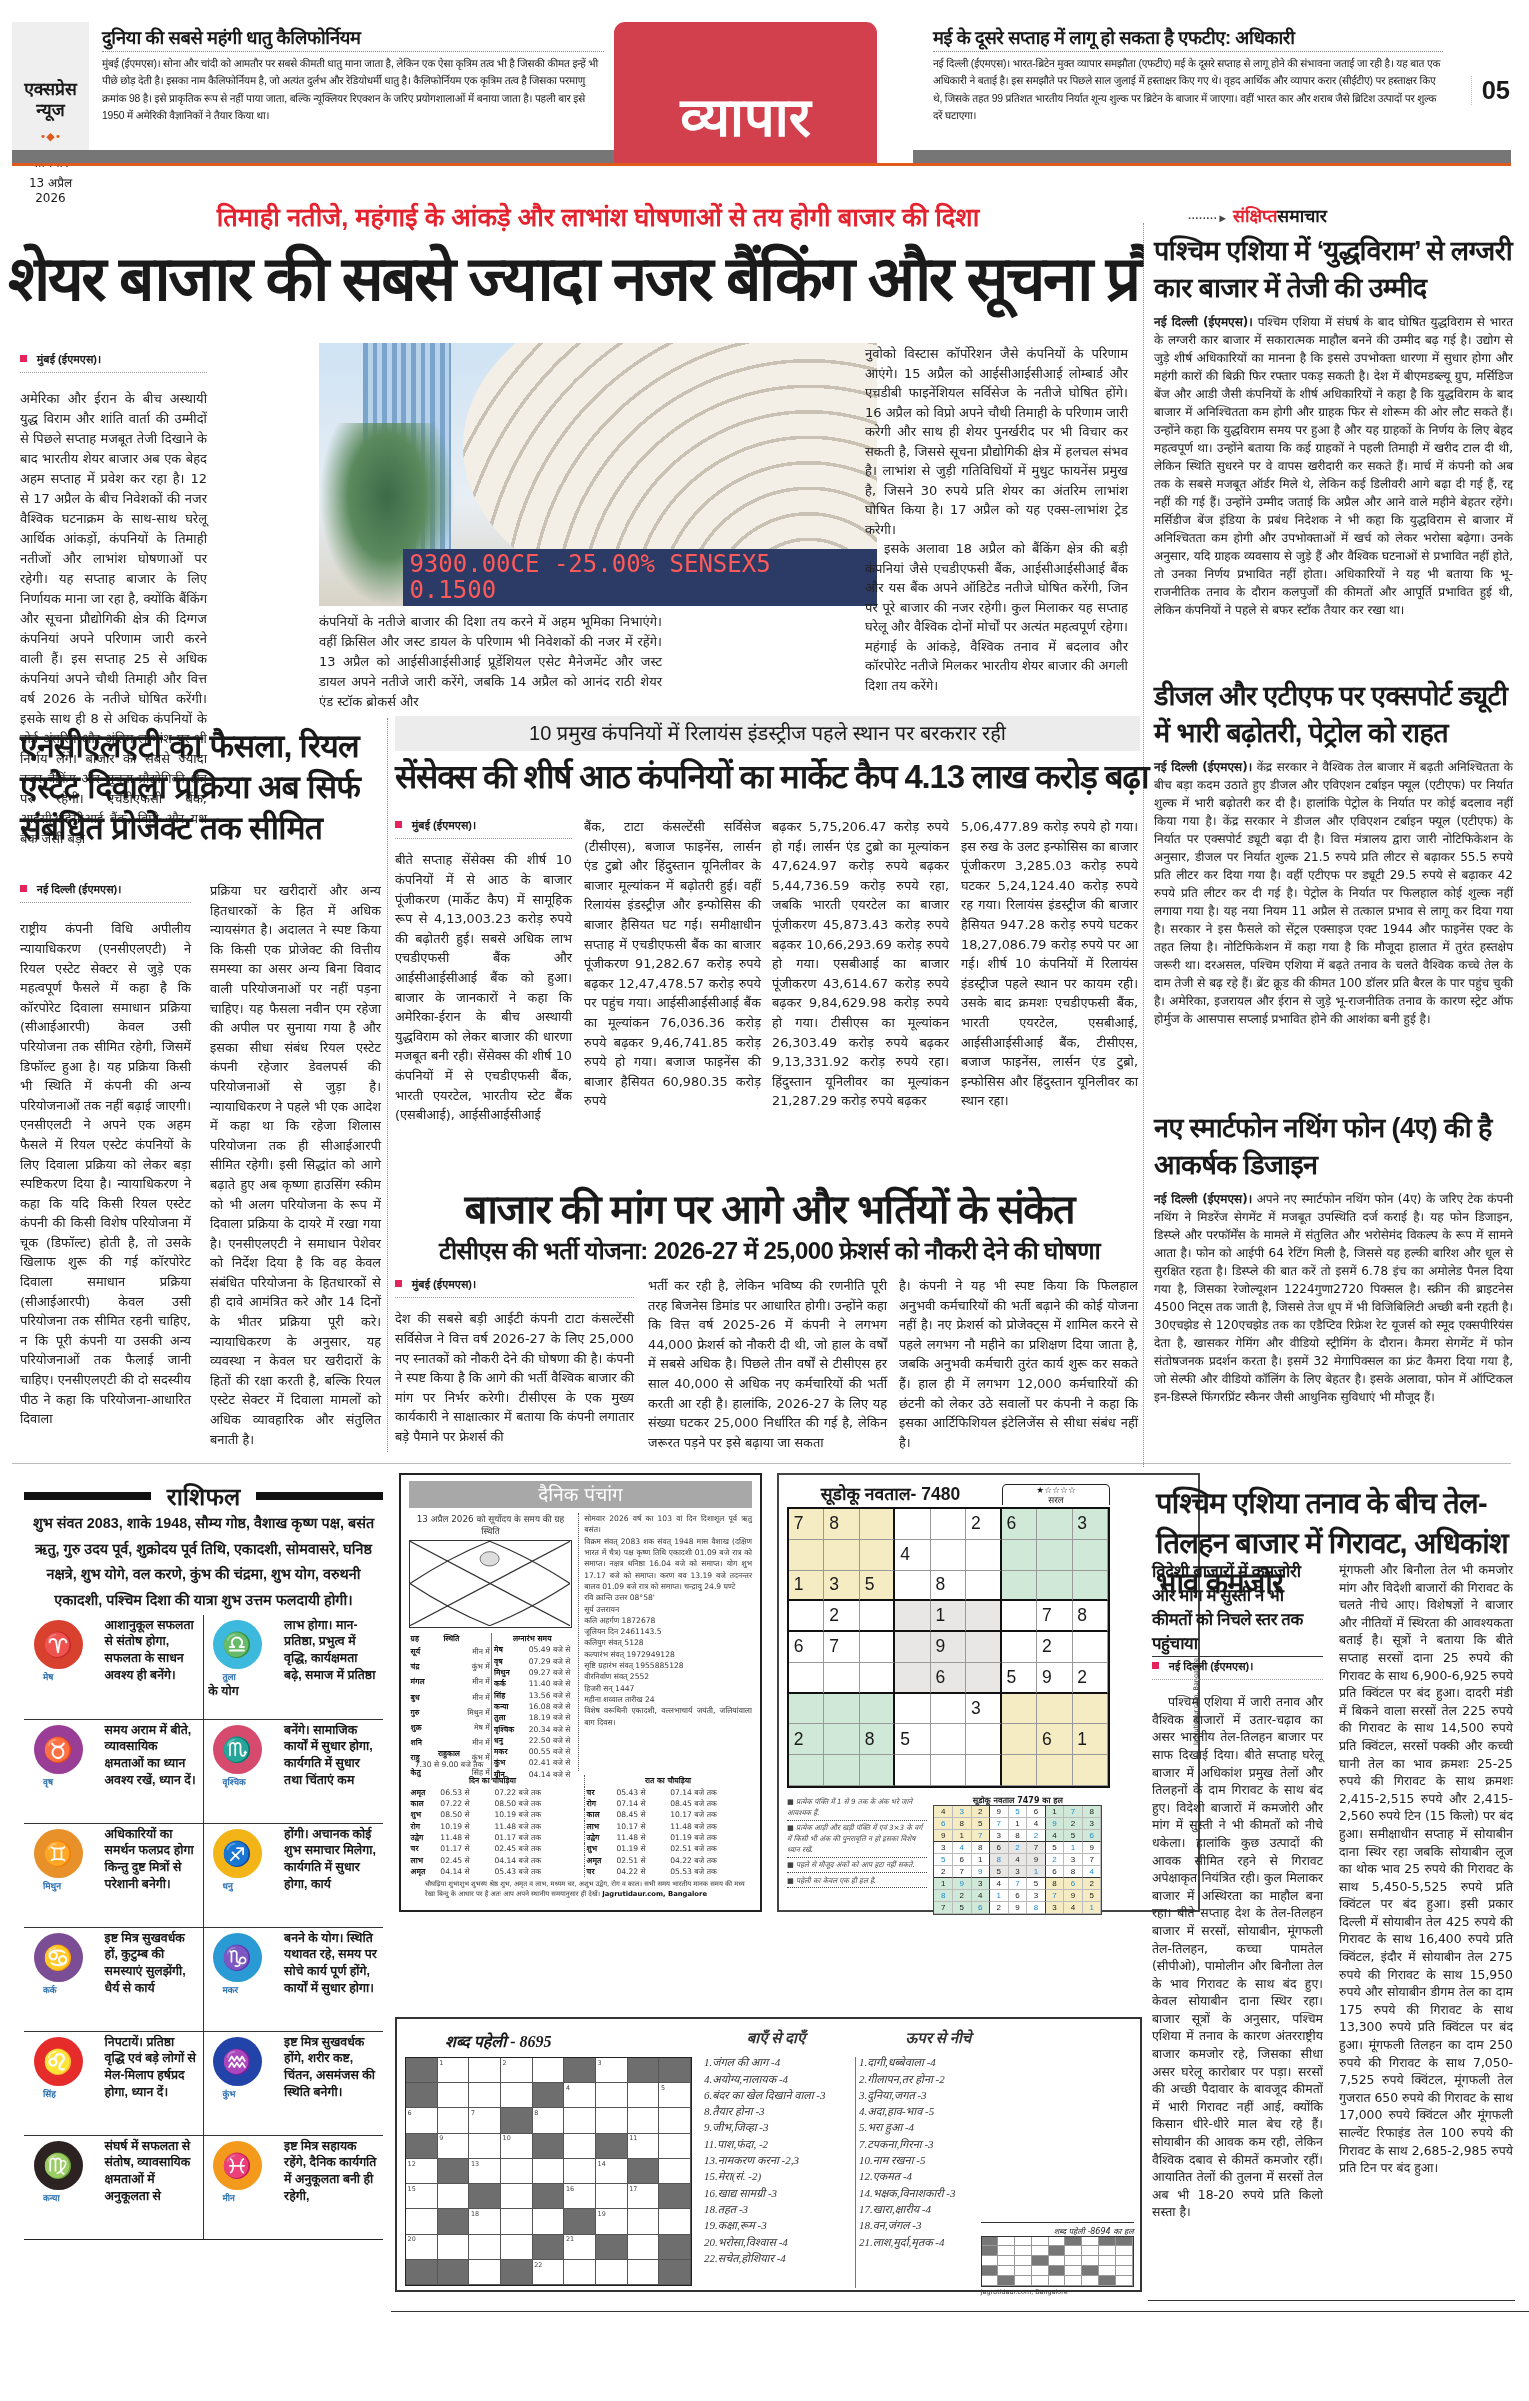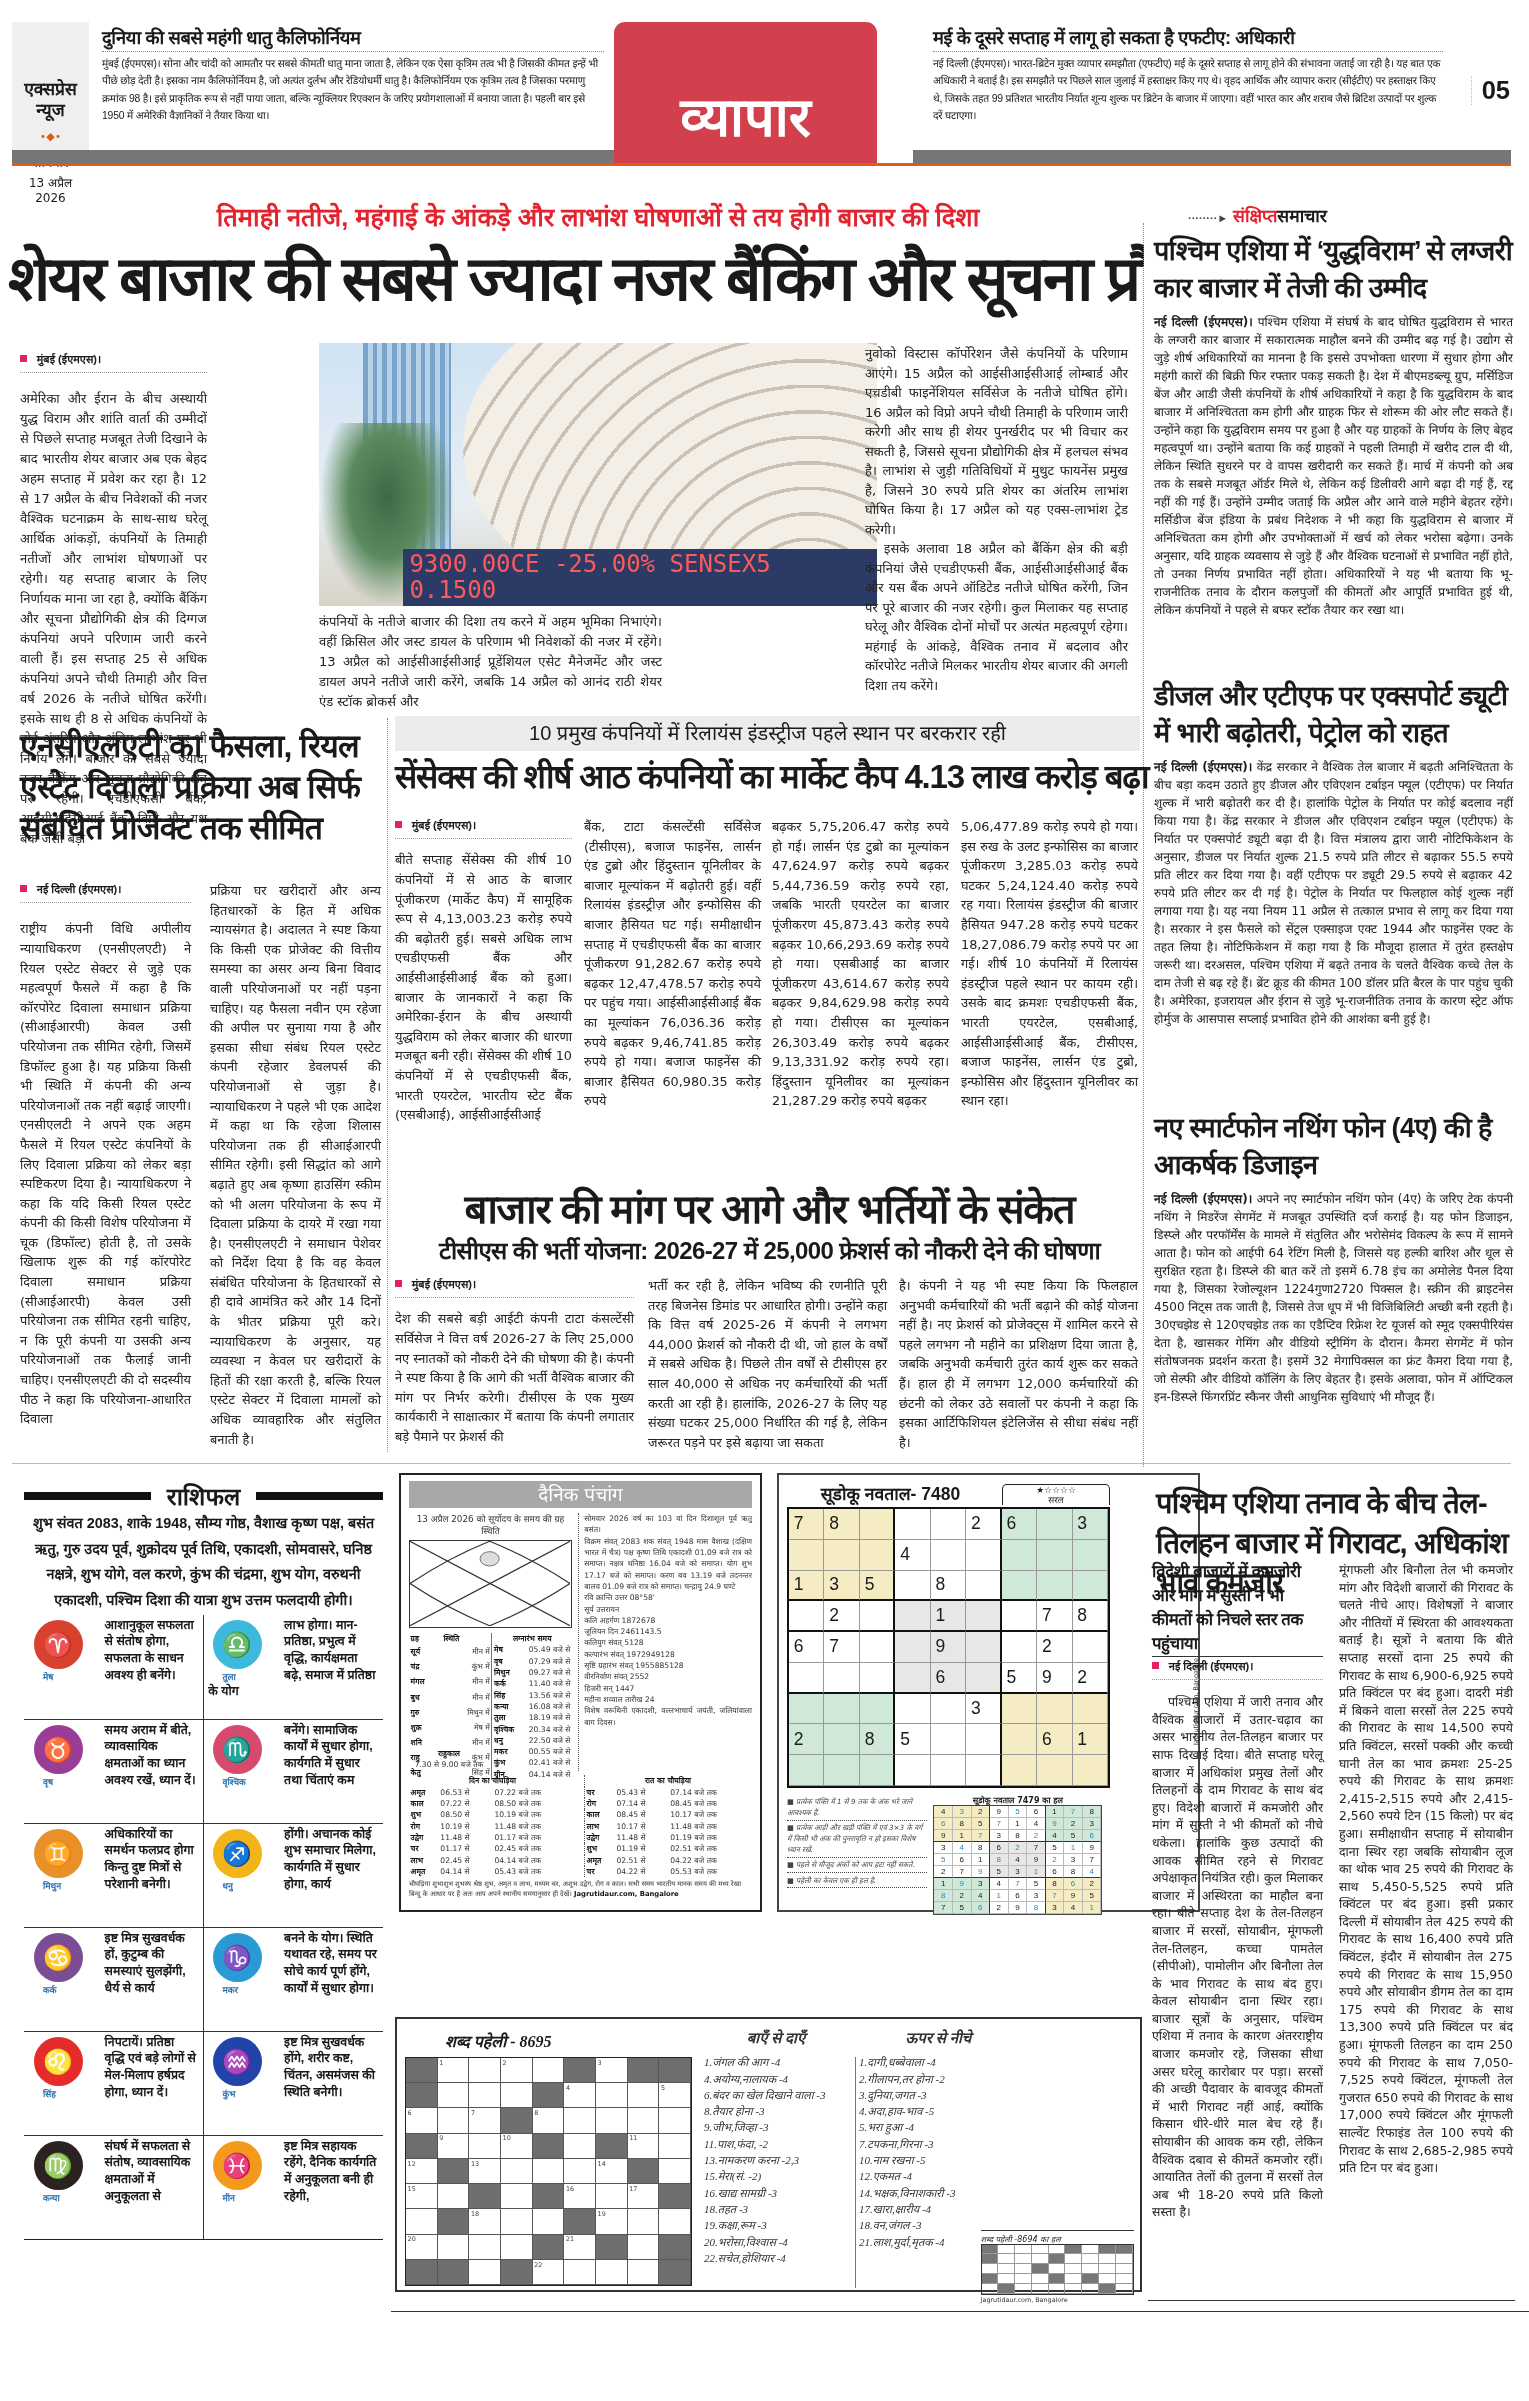--- a/index.html
+++ b/index.html
@@ -94,21 +94,21 @@
 
   
   #cross-box { left: 395px; top: 2017px; width: 747px; height: 275px; border: 2px solid #333; padding: 8px; }
   #cross-title { position: absolute; left: 48px; top: 11px; font-size: 16px; font-weight: bold; font-style: italic; font-family: "Liberation Serif", serif; }
   #cross-grid { position: absolute; left: 8px; top: 38px; width: 287px; height: 229px; border: 1.6px solid #222; display: grid; grid-template-columns: repeat(9, 1fr); grid-template-rows: repeat(9, 1fr); }
   .ccell { border-right: 0.8px solid #555; border-bottom: 0.8px solid #555; font-size: 6.4px; padding: 0.8px 1.6px; color: #444; }
   .ccell.dark { background: #6e6e6e; }
   .clue-col { position: absolute; top: 11px; font-size: 11px; line-height: 16.3px; font-style: italic; font-family: "Liberation Serif", serif; color: #333; }
   .clue-col h4 { font-size: 15px; text-align: center; margin-bottom: 8px; }
   #cross-sol { position: absolute; right: 6.4px; top: 203px; width: 153px; font-size: 8px; }
-  #cross-sol .st { font-style: italic; text-align: left; border-top: 1.6px solid #333; padding-top: 1.6px; margin-top: 8px; }
+  #cross-sol .st { font-style: italic; text-align: right; border-top: 1.6px solid #333; padding-top: 1.6px; }
   #cross-sol-grid { display: grid; grid-template-columns: repeat(9, 1fr); border: 1.2px solid #333; height: 51px; }
   #cross-sol-grid div { border-right: 0.8px solid #999; border-bottom: 0.8px solid #999; }
   #cross-sol-grid div.dark { background: #777; }
 
   
   #oil-head { left: 1156px; top: 1483px; width: 367px; font-size: 29px; line-height: 40px; font-weight: bold; font-family: "Liberation Sans", sans-serif; letter-spacing: -0.8px; }
   #oil-deck { left: 1152px; top: 1560px; width: 171px; font-size: 16.7px; line-height: 24px; font-weight: bold; font-family: "Liberation Sans", sans-serif; border-bottom: 0.8px solid #333; letter-spacing: -0.4px; }
 
   .hrule { position: absolute; height: 0; border-top: 1.6px solid #333; }
   .credit { font-size: 6.4px; color: #333; }
@@ -550,21 +550,21 @@
             <td class="">04.22 बजे तक</td>
           </tr>
           <tr>
             <td class="b">चर</td>
             <td class="">04.22 से</td>
             <td class="">05.53 बजे तक</td>
           </tr>
         </tbody>
     </table>
   </div>
-  <div style="font-size:6.8px; line-height:9.6px; margin-top:3.2px;">
+  <div style="font-size:6.8px; line-height:9.6px; margin-top:3.2px;margin-left:16px;">
     <span>चौघड़िया शुभाशुभ शुभस्य श्रेष्ठ शुभ, अमृत व लाभ, मध्यम चर, अशुभ उद्वेग, रोग व काल। सभी समय भारतीय मानक समय की मध्य रेखा बिन्दु के आधार पर है अतः आप अपने स्थानीय समयानुसार ही देखें।</span>
     <span class="b">Jagrutidaur.com, Bangalore</span>
   </div>
 </div>
 
 <div class="abs" id="sudoku-box">
   <div>
     <span id="sudoku-title">सूडोकू नवताल- 7480</span>
     <span id="sudoku-level">
       <div>★☆☆☆☆</div>

